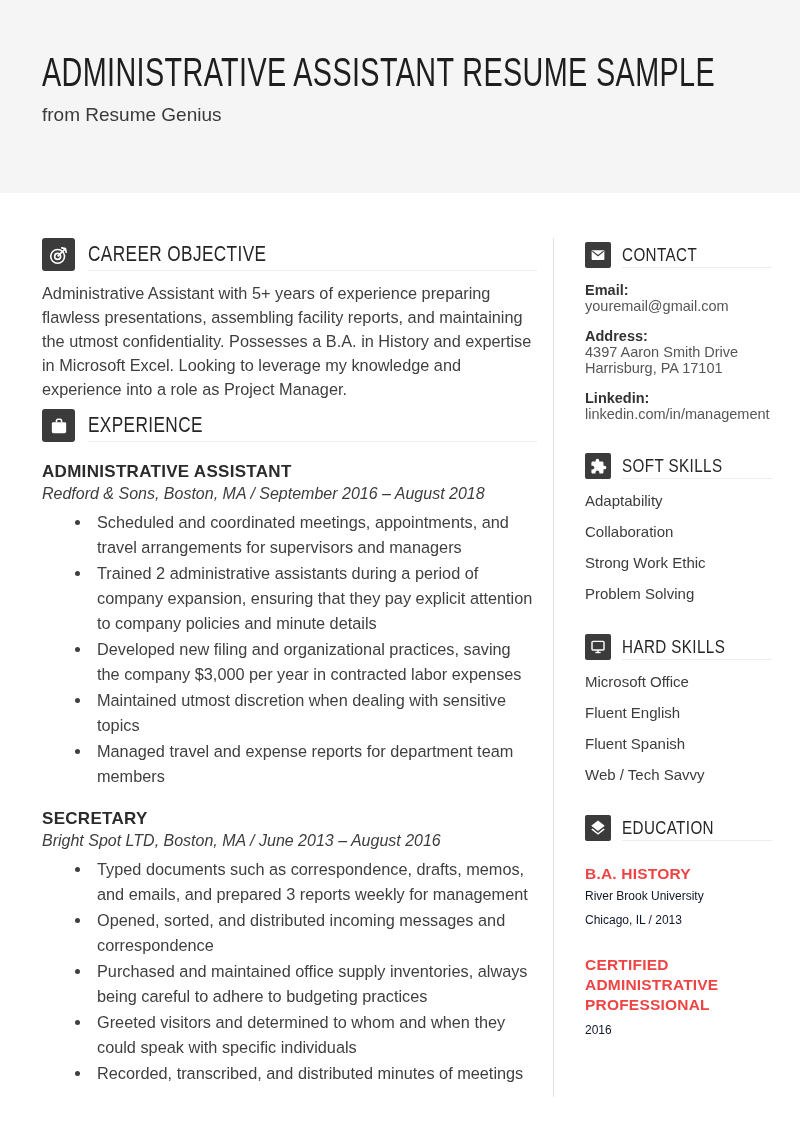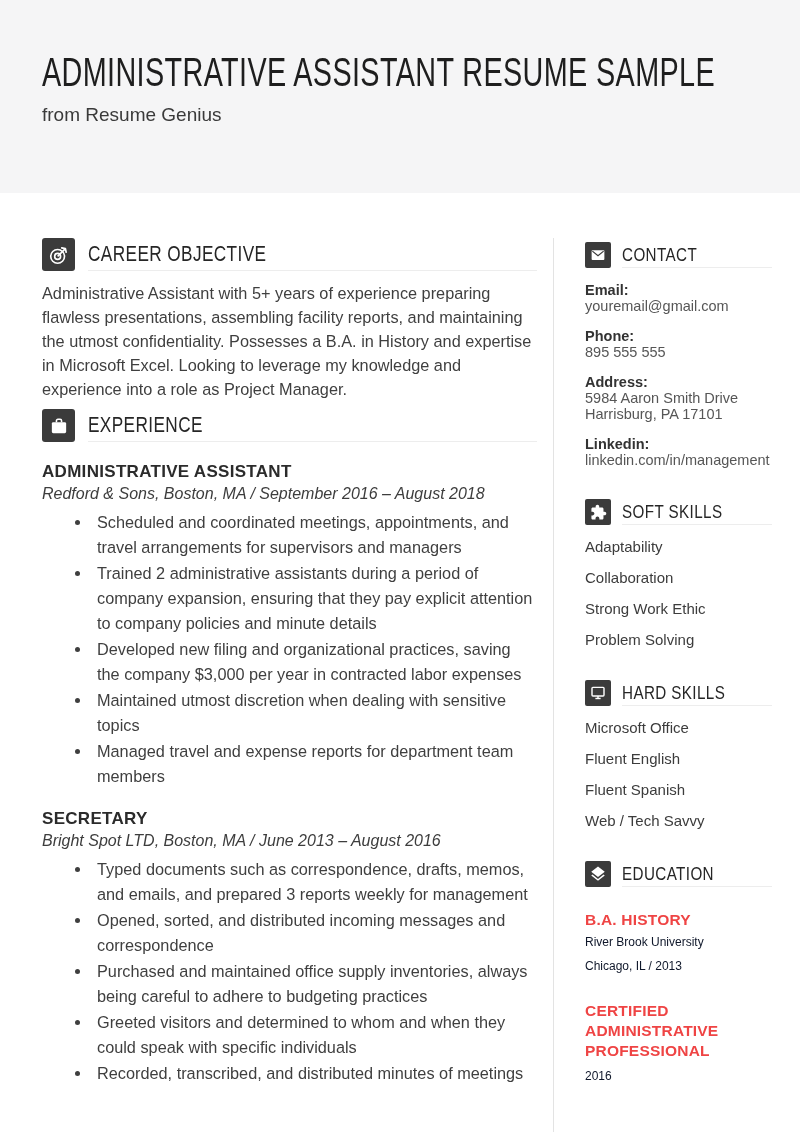--- a/index.html
+++ b/index.html
@@ -149,26 +149,22 @@
         <div class="sec-title-wrap">
           <span class="sec-title">CONTACT</span>
         </div>
       </div>
 
       <div class="contact-item">
         <div class="contact-label">Email:</div>
         <div class="contact-value">youremail@gmail.com</div>
       </div>
       <div class="contact-item">
-        <div class="contact-label">Phone:</div>
-        <div class="contact-value">895 555 555</div>
-      </div>
-      <div class="contact-item">
         <div class="contact-label">Address:</div>
-        <div class="contact-value">5984 Aaron Smith Drive</div>
+        <div class="contact-value">4397 Aaron Smith Drive</div>
         <div class="contact-value">Harrisburg, PA 17101</div>
       </div>
       <div class="contact-item">
         <div class="contact-label">Linkedin:</div>
         <div class="contact-value">linkedin.com/in/management</div>
       </div>
 
       <div class="sec-head sec-head--sm side-sec">
         <div class="icon-box">
           <svg width="17" height="17" viewBox="0 0 24 24">

